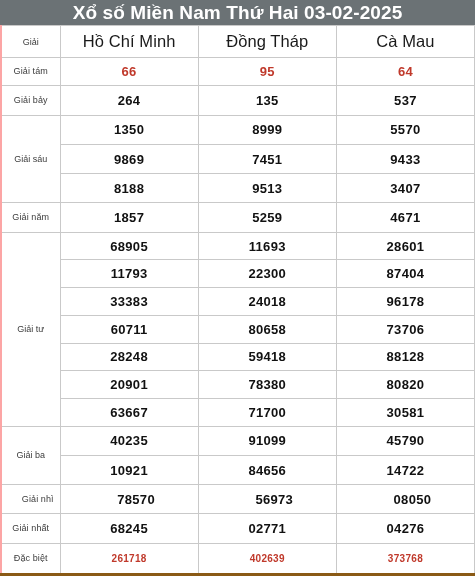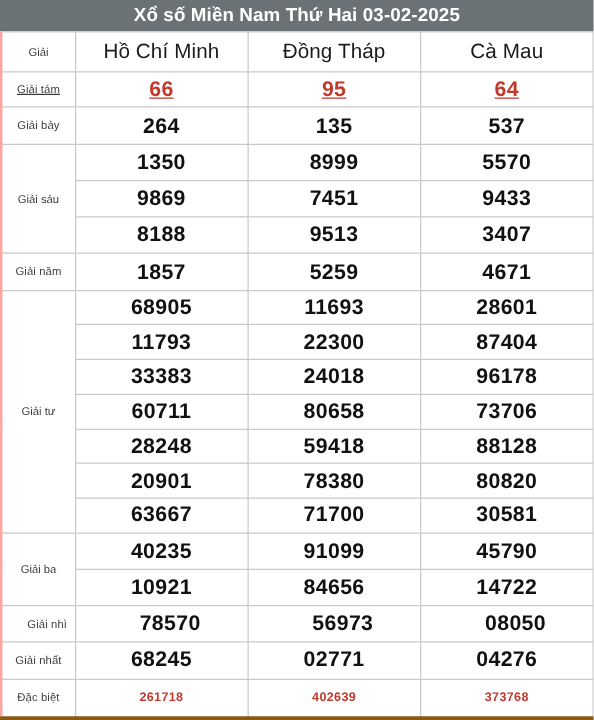--- a/index.html
+++ b/index.html
@@ -27,21 +27,21 @@
 
   
   .title-bar {
     height: 25px;
     min-height: 25px;
     background: #6b7275;
     color: #ffffff;
     display: flex;
     align-items: center;
     justify-content: center;
-    font-size: 15px;
+    font-size: 19px;
     font-weight: bold;
     letter-spacing: 0.1px;
     box-sizing: border-box;
   }
 
   
   .result-table {
     width: 475px;
     border-collapse: collapse;
     table-layout: fixed;
@@ -81,36 +81,36 @@
   }
   .province-name {
     font-size: 16.5px;
     font-weight: normal;
     color: #1a1a1a;
     letter-spacing: 0.1px;
   }
 
   
   .num {
-    font-size: 17px;
+    font-size: 13px;
     font-weight: bold;
     color: #111111;
     letter-spacing: 0.3px;
   }
 
   
   .num.accent {
     color: #c0392b;
   }
   .special .num.accent {
     font-size: 10px;
   }
 
   
-  tr.r-eight  td { height: 28px; text-decoration: underline; }
+  tr.r-eight  td { height: 28px; }
   tr.r-seven  td { height: 29px; }
   tr.r-six    td { height: 29px; }
   tr.r-five   td { height: 29px; margin-top: 24px; }
   tr.r-four   td { height: 27.5px; }
   tr.r-three  td { height: 29px; }
   tr.r-two    td { height: 29px; padding-left: 14px; }
   tr.r-first  td { height: 29px; }
   tr.r-special td { height: 31px; }
 
   .merged-label {

